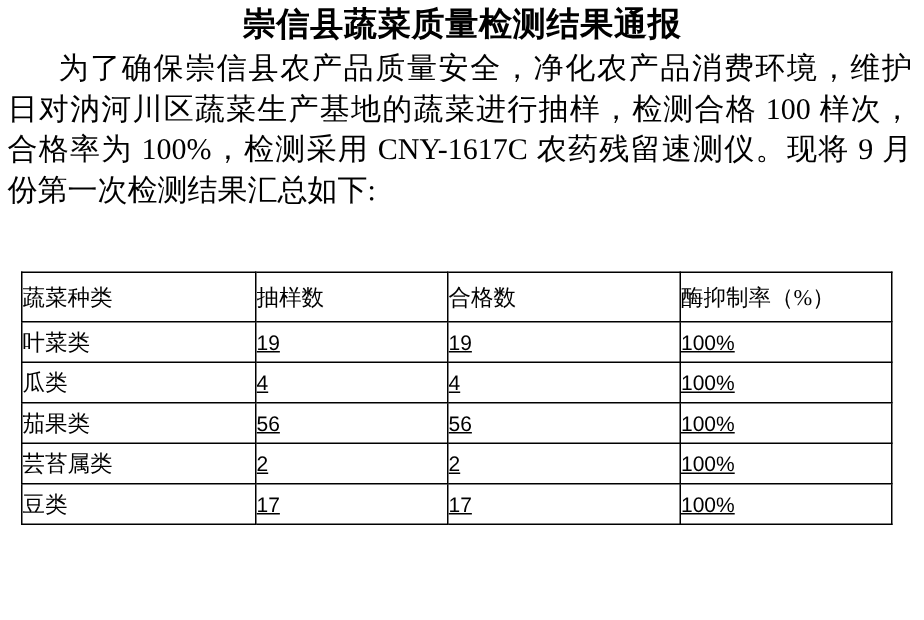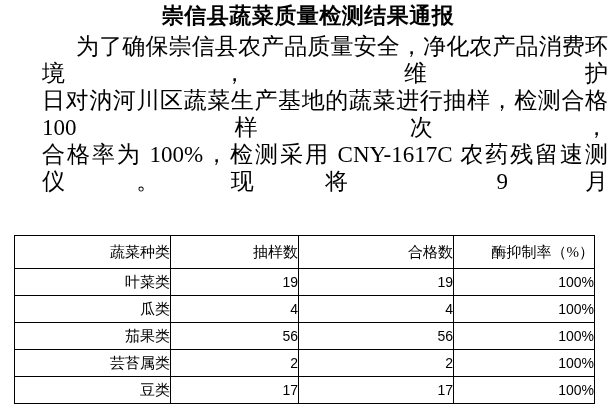--- a/index.html
+++ b/index.html
@@ -23,23 +23,22 @@
     margin: 0;
     padding-top: 2px;
     font-size: 22px;
     line-height: 28px;
     font-weight: bold;
     text-align: center;
     letter-spacing: 0.5px;
   }
   .para {
     padding: 3px 8px 0 5px;
-    font-size: 23px;
+    font-size: 20px;
     line-height: 27px;
-    margin-left: 37px;
   }
   .para .line {
     white-space: nowrap;
   }
   .para .line.just {
     white-space: normal;
     text-align: justify;
     text-align-last: justify;
   }
   .para .line.indent {
@@ -48,49 +47,51 @@
   table.results {
     border-collapse: collapse;
     table-layout: fixed;
     width: 580px;
     margin: 40px 0 0 14px;
   }
   table.results th,
   table.results td {
     border: 1px solid #000000;
     padding: 0;
-    text-align: right;
+    text-align: left;
     vertical-align: middle;
     font-weight: normal;
     overflow: hidden;
   }
   table.results thead tr { height: 33px; }
   table.results tbody tr { height: 27px; margin-left: 22px; }
   table.results th { font-size: 15px; }
   td.zh { font-size: 15px; }
   td.num {
     font-size: 14px;
     font-family: "Liberation Sans", "DejaVu Sans", sans-serif;
+    text-decoration: underline;
   }
   col.c0 { width: 156px; }
   col.c1 { width: 128px; }
   col.c2 { width: 155px; }
   col.c3 { width: 141px; }
 </style>
 </head>
 <body>
 
 <div class="page">
 
   <h1 class="doc-title">崇信县蔬菜质量检测结果通报</h1>
 
   <div class="para">
     <div class="line just indent">为了确保崇信县农产品质量安全，净化农产品消费环境，维护</div>
     <div class="line just">日对汭河川区蔬菜生产基地的蔬菜进行抽样，检测合格 100 样次，</div>
     <div class="line just">合格率为 100%，检测采用 CNY-1617C 农药残留速测仪。现将 9 月</div>
+    <div class="line">份第一次检测结果汇总如下:</div>
   </div>
 
   <table class="results">
     <colgroup>
       <col class="c0">
         <col class="c1">
         <col class="c2">
         <col class="c3">
     </colgroup>
     <thead>

